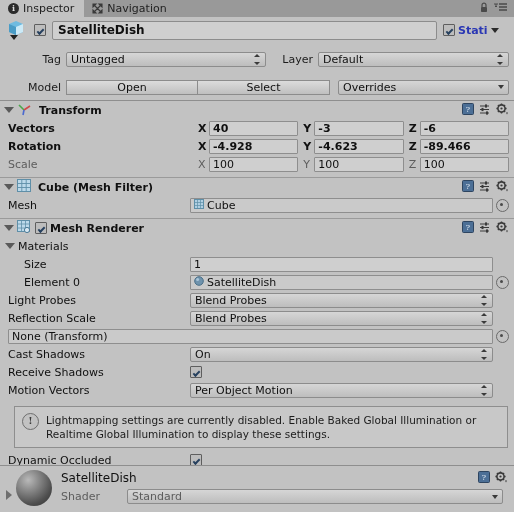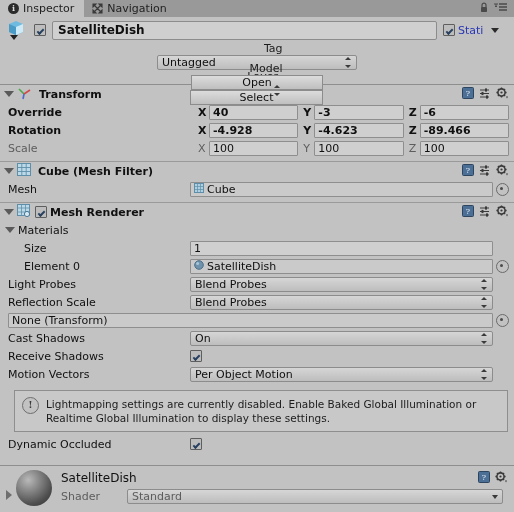--- a/index.html
+++ b/index.html
@@ -26,26 +26,26 @@
   .hdr{background:#c2c2c2;border-bottom:1px solid #8e8e8e;padding:3px 5px 4px 5px;}
   .hdr-row1{display:flex;align-items:center;height:20px;}
   .go-icon{width:26px;height:22px;position:relative;flex:0 0 26px;margin-right:3px;}
   .cb{width:12px;height:12px;background:#bdbdbd;border:1px solid #5e5e5e;border-radius:1px;
      box-sizing:border-box;position:relative;flex:none;}
   .cb.on::after{content:"";position:absolute;left:2px;top:4px;width:5px;height:2px;
      border-left:2px solid #27415f;border-bottom:2px solid #27415f;transform:rotate(-45deg);}
   .name-field{flex:1;height:17px;margin:0 6px;background:#cfcfcf;border:1px solid #8c8c8c;
      border-radius:2px;display:flex;align-items:center;padding:0 5px;font-weight:bold;font-size:12px;}
   .static-wrap{display:flex;align-items:center;gap:3px;width:66px;flex:none;overflow:hidden;}
-  .static-lbl{color:#2a37b4;font-weight:normal;font-size:11px;white-space:nowrap;
+  .static-lbl{color:#2a37b4;font-weight:bold;font-size:11px;white-space:nowrap;
      overflow:hidden;width:30px;}
   .caret{width:0;height:0;border-left:4px solid transparent;border-right:4px solid transparent;
      border-top:5px solid #2b2b2b;}
 
-  .hdr-row{display:flex;align-items:center;height:18px;margin-top:2px;flex-direction:column;}
+  .hdr-row{display:flex;align-items:center;height:18px;margin-top:10px;}
   .lbl-r{text-align:right;font-size:11px;color:#1c1c1c;}
   .popup{height:15px;background:#c8c8c8;border:1px solid #8c8c8c;border-radius:2px;
      display:flex;align-items:center;padding:0 4px;font-size:11px;box-sizing:border-box;
      background-image:linear-gradient(#d6d6d6,#bdbdbd);}
   .popup .val{flex:1;white-space:nowrap;overflow:hidden;}
   .updown{width:7px;height:11px;position:relative;flex:none;}
   .updown::before,.updown::after{content:"";position:absolute;left:0;
      border-left:3px solid transparent;border-right:3px solid transparent;}
   .updown::before{top:0;border-bottom:3px solid #3a3a3a;}
   .updown::after{bottom:0;border-top:3px solid #3a3a3a;}
@@ -215,21 +215,21 @@
               <circle cx="5.5" cy="5.5" r="3.6" fill="none" stroke="#3a3a3a" stroke-width="1.6"></circle>
               <circle cx="5.5" cy="5.5" r="1.1" fill="#3a3a3a"></circle>
               <path d="M5.5 0.4 V2 M5.5 9 V10.6 M0.4 5.5 H2 M9 5.5 H10.6 M1.9 1.9 L3 3 M8 8 L9.1 9.1 M9.1 1.9 L8 3 M3 8 L1.9 9.1" stroke="#3a3a3a" stroke-width="1.4"></path>
               <path d="M10 9.5 l2 0 l-1 2 z" fill="#3a3a3a"></path>
             </svg>
         </span>
       </span>
     </div>
 
     <div class="row">
-      <span class="lab bold" style="width:190px;">Override</span>
+      <span class="lab bold" style="width:190px;">Vectors</span>
       <span class="axis">
         <span class="ax">X</span>
         <span class="field bold">
             <span>40</span>
           </span>
         <span class="ax" style="margin-left:3px;">Y</span>
         <span class="field bold">
             <span>-3</span>
           </span>
         <span class="ax" style="margin-left:3px;">Z</span>

